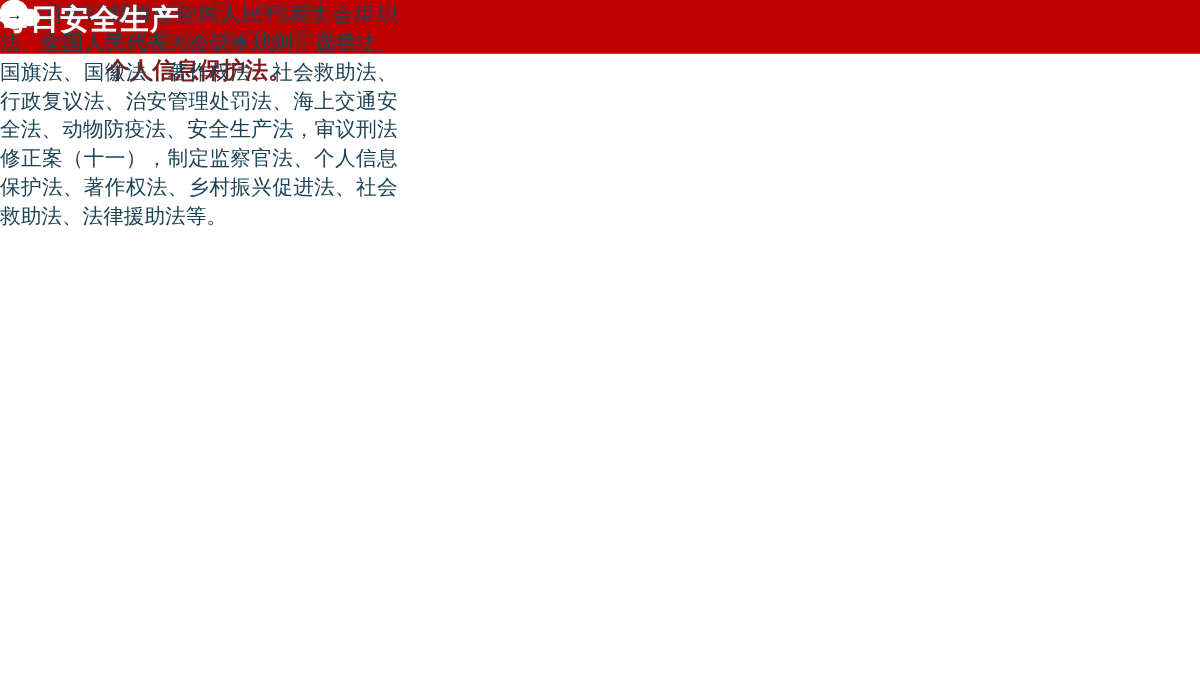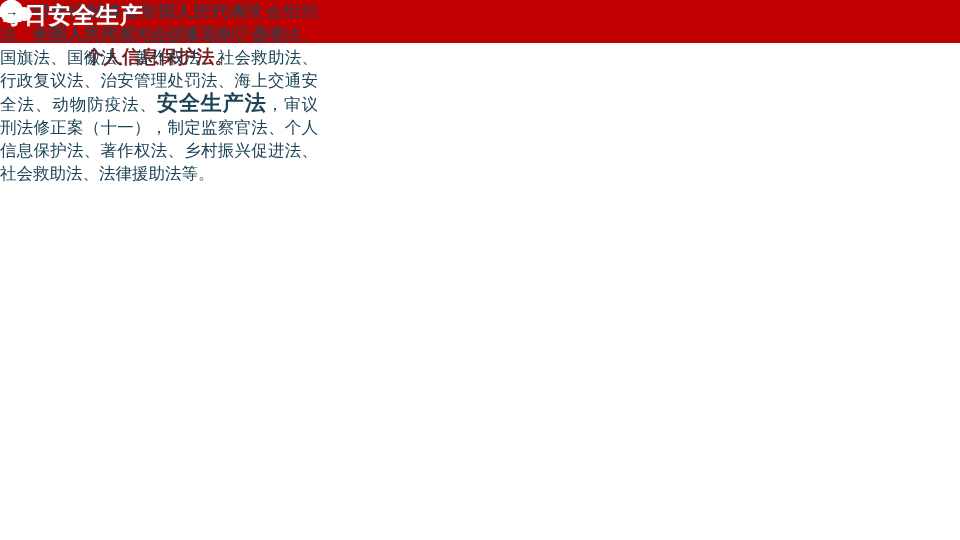--- a/index.html
+++ b/index.html
@@ -17,21 +17,21 @@
 
   
   .webpage { left:30; top:92; width:582; height:400; background:#ffffff; box-shadow:0 0 5px rgba(0,0,0,.10); overflow:hidden; }
 
   
   .rp-heading { left:620; top:138; width:318px; text-align:center;
                 font-family:"Liberation Serif", serif; font-weight:bold;
                 font-size:18.5px; line-height:23px; color:#7f1d1d; }
   .rp-body { left:620; top:246; width:318px; font-family:"Liberation Serif", serif;
              font-size:16.5px; line-height:23px; color:#1c4355; text-align:justify; text-indent:2em; }
-  .rp-body .hl { font-size:21px; font-weight:bold; }
+  .rp-body .hl { font-size:17px; font-weight:normal; }
 
   
   .brand { left:783; top:486; font-size:23px; font-weight:bold; color:#ffffff; letter-spacing:1px;
            text-shadow:0 0 2px rgba(120,120,120,.45); z-index:5; }
   .wechat-icon { left:742; top:488; width:34px; height:26px; z-index:5; }
   .wc-big { position:absolute; left:0; top:0; width:22px; height:19px; background:#fff; border-radius:50%;
             box-shadow:0 0 2px rgba(120,120,120,.4); }
   .wc-small { position:absolute; left:16px; top:7px; width:16px; height:14px; background:#fff; border-radius:50%;
               box-shadow:0 0 2px rgba(120,120,120,.4); }
   .wc-big::before, .wc-big::after { content:""; position:absolute; top:6px; width:2.5px; height:2.5px; border-radius:50%; background:#c9bebe; }

